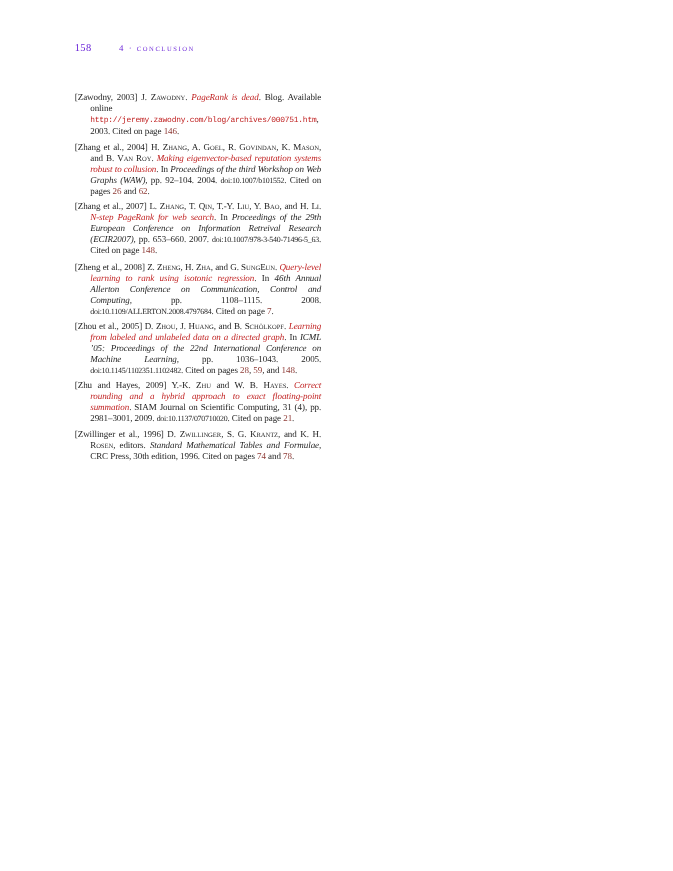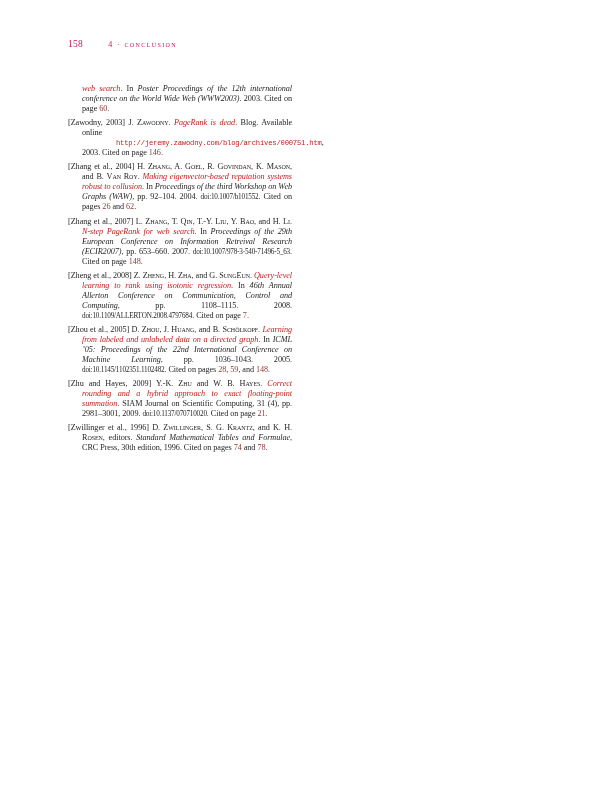--- a/index.html
+++ b/index.html
@@ -15,21 +15,21 @@
     font-family: "Liberation Serif", serif;
     color: #1f1f1f;
     overflow: hidden;
   }
   .running-header {
     position: absolute;
     top: 39px;
     left: 68px;
     display: flex;
     align-items: baseline;
-    color: #be185d;
+    color: #6d28d9;
   }
   .page-number {
     font-size: 9.5px;
     letter-spacing: 0.3px;
   }
   .chapter-title {
     margin-left: 25px;
     font-size: 8px;
     font-variant: small-caps;
     letter-spacing: 1.4px;
@@ -50,33 +50,32 @@
     text-indent: -14px;
   }
   .entry.continuation {
     text-indent: 0;
   }
   .seg-plain  { }
   .seg-sc     { font-variant: small-caps; margin-top: 11px; }
   .seg-italic { font-style: italic; }
   .seg-title  { font-style: italic; color: var(--title-link, #bf1d1d); }
   .seg-mono   { font-family: Liberation Serif, serif; font-size: 7.2px; letter-spacing: -0.2px; }
-  .seg-url    { font-family: "Liberation Mono", monospace; font-size: 7.2px; letter-spacing: -0.2px; color: var(--url-link, #bf1d1d); margin-left: 34px; }
+  .seg-url    { font-family: "Liberation Mono", monospace; font-size: 7.2px; letter-spacing: -0.2px; color: var(--url-link, #bf1d1d); }
   .seg-plink  { color: var(--page-link, #8e3b36); }
 </style>
 </head>
 <body>
 
 <div class="page">
   <div class="running-header">
     <span class="page-number">158</span>
     <span class="chapter-title">4 · conclusion</span>
   </div>
   <div class="content">
-      <p class="entry continuation"><span class="seg-title">web search</span><span class="seg-plain">. In </span><span class="seg-italic">Poster Proceedings of the 12th international conference on the World Wide Web (WWW2003)</span><span class="seg-plain">. 2003. Cited on page </span><span class="seg-plink">60</span><span class="seg-plain">.</span></p>
       <p class="entry"><span class="seg-plain">[Zawodny, 2003] J. </span><span class="seg-sc">Zawodny</span><span class="seg-plain">. </span><span class="seg-title">PageRank is dead</span><span class="seg-plain">. Blog. Available online </span><span class="seg-url">http://jeremy.zawodny.com/blog/archives/000751.htm</span><span class="seg-plain">, 2003. Cited on page </span><span class="seg-plink">146</span><span class="seg-plain">.</span></p>
       <p class="entry"><span class="seg-plain">[Zhang et al., 2004] H. </span><span class="seg-sc">Zhang</span><span class="seg-plain">, A. </span><span class="seg-sc">Goel</span><span class="seg-plain">, R. </span><span class="seg-sc">Govindan</span><span class="seg-plain">, K. </span><span class="seg-sc">Mason</span><span class="seg-plain">, and B. </span><span class="seg-sc">Van Roy</span><span class="seg-plain">. </span><span class="seg-title">Making eigenvector-based reputation systems robust to collusion</span><span class="seg-plain">. In </span><span class="seg-italic">Proceedings of the third Workshop on Web Graphs (WAW)</span><span class="seg-plain">, pp. 92–104. 2004. </span><span class="seg-mono">doi:10.1007/b101552</span><span class="seg-plain">. Cited on pages </span><span class="seg-plink">26</span><span class="seg-plain"> and </span><span class="seg-plink">62</span><span class="seg-plain">.</span></p>
       <p class="entry"><span class="seg-plain">[Zhang et al., 2007] L. </span><span class="seg-sc">Zhang</span><span class="seg-plain">, T. </span><span class="seg-sc">Qin</span><span class="seg-plain">, T.-Y. </span><span class="seg-sc">Liu</span><span class="seg-plain">, Y. </span><span class="seg-sc">Bao</span><span class="seg-plain">, and H. </span><span class="seg-sc">Li</span><span class="seg-plain">. </span><span class="seg-title">N-step PageRank for web search</span><span class="seg-plain">. In </span><span class="seg-italic">Proceedings of the 29th European Conference on Information Retreival Research (ECIR2007)</span><span class="seg-plain">, pp. 653–660. 2007. </span><span class="seg-mono">doi:10.1007/978-3-540-71496-5_63</span><span class="seg-plain">. Cited on page </span><span class="seg-plink">148</span><span class="seg-plain">.</span></p>
       <p class="entry"><span class="seg-plain">[Zheng et al., 2008] Z. </span><span class="seg-sc">Zheng</span><span class="seg-plain">, H. </span><span class="seg-sc">Zha</span><span class="seg-plain">, and G. </span><span class="seg-sc">SungEun</span><span class="seg-plain">. </span><span class="seg-title">Query-level learning to rank using isotonic regression</span><span class="seg-plain">. In </span><span class="seg-italic">46th Annual Allerton Conference on Communication, Control and Computing</span><span class="seg-plain">, pp. 1108–1115. 2008. </span><span class="seg-mono">doi:10.1109/ALLERTON.2008.4797684</span><span class="seg-plain">. Cited on page </span><span class="seg-plink">7</span><span class="seg-plain">.</span></p>
       <p class="entry"><span class="seg-plain">[Zhou et al., 2005] D. </span><span class="seg-sc">Zhou</span><span class="seg-plain">, J. </span><span class="seg-sc">Huang</span><span class="seg-plain">, and B. </span><span class="seg-sc">Schölkopf</span><span class="seg-plain">. </span><span class="seg-title">Learning from labeled and unlabeled data on a directed graph</span><span class="seg-plain">. In </span><span class="seg-italic">ICML ’05: Proceedings of the 22nd International Conference on Machine Learning</span><span class="seg-plain">, pp. 1036–1043. 2005. </span><span class="seg-mono">doi:10.1145/1102351.1102482</span><span class="seg-plain">. Cited on pages </span><span class="seg-plink">28</span><span class="seg-plain">, </span><span class="seg-plink">59</span><span class="seg-plain">, and </span><span class="seg-plink">148</span><span class="seg-plain">.</span></p>
       <p class="entry"><span class="seg-plain">[Zhu and Hayes, 2009] Y.-K. </span><span class="seg-sc">Zhu</span><span class="seg-plain"> and W. B. </span><span class="seg-sc">Hayes</span><span class="seg-plain">. </span><span class="seg-title">Correct rounding and a hybrid approach to exact floating-point summation</span><span class="seg-plain">. SIAM Journal on Scientific Computing, 31 (4), pp. 2981–3001, 2009. </span><span class="seg-mono">doi:10.1137/070710020</span><span class="seg-plain">. Cited on page </span><span class="seg-plink">21</span><span class="seg-plain">.</span></p>
       <p class="entry"><span class="seg-plain">[Zwillinger et al., 1996] D. </span><span class="seg-sc">Zwillinger</span><span class="seg-plain">, S. G. </span><span class="seg-sc">Krantz</span><span class="seg-plain">, and K. H. </span><span class="seg-sc">Rosen</span><span class="seg-plain">, editors. </span><span class="seg-italic">Standard Mathematical Tables and Formulae</span><span class="seg-plain">, CRC Press, 30th edition, 1996. Cited on pages </span><span class="seg-plink">74</span><span class="seg-plain"> and </span><span class="seg-plink">78</span><span class="seg-plain">.</span></p>
     </div>
 </div>
 

